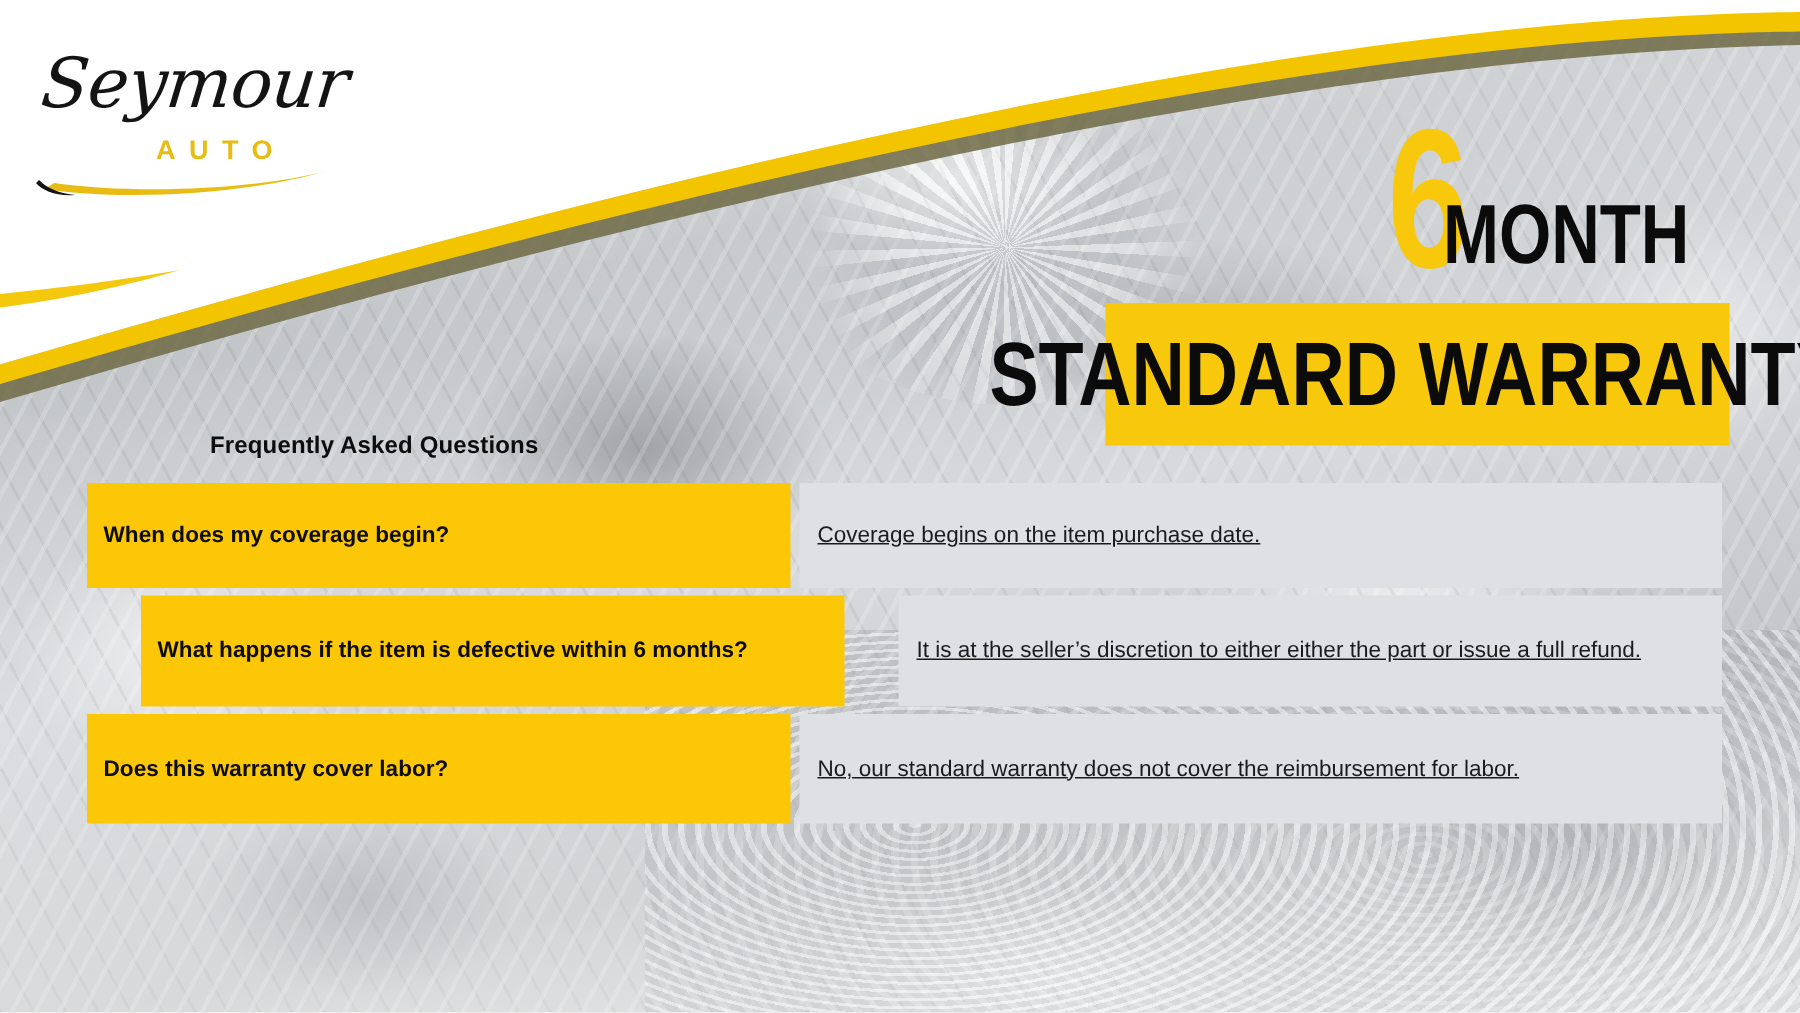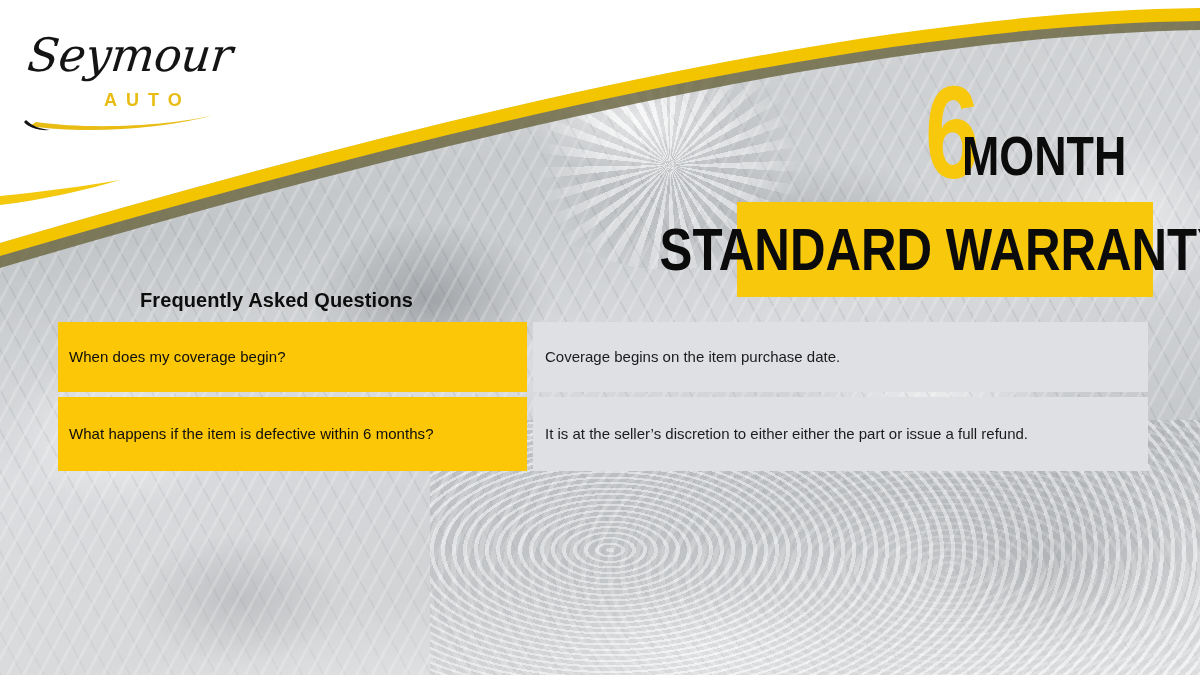--- a/index.html
+++ b/index.html
@@ -184,21 +184,21 @@
     letter-spacing: 0px;
     white-space: nowrap;
     line-height: 1;
   }
 
   
   .faq-heading {
     position: absolute;
     left: 140px;
     top: 289px;
-    font-size: 20px;
+    font-size: 16px;
     font-weight: 700;
     color: #0d0d0d;
     letter-spacing: 0.1px;
     white-space: nowrap;
   }
 
   
   .faq-table {
     position: absolute;
     left: 58px;
@@ -216,46 +216,47 @@
     width: 469px;
     flex: 0 0 469px;
     background: #FBC707;
     box-sizing: border-box;
     padding: 10px 12px 10px 11px;
     display: flex;
     align-items: center;
   }
   .faq-q-text {
     font-size: 15px;
-    font-weight: 400;
+    font-weight: 700;
     color: #0d0d0d;
     line-height: 1.30;
     letter-spacing: 0.05px;
   }
   .faq-a {
     flex: 1 1 auto;
     background: #DEE0E4;
     box-sizing: border-box;
     padding: 10px 13px 10px 12px;
     display: flex;
     align-items: center;
     margin-left: 6px;
   }
   .faq-a-text {
     font-size: 15px;
     font-weight: 400;
     color: #1b1b1b;
     line-height: 1.32;
     text-align: justify;
     text-justify: inter-word;
+    text-decoration: underline;
   }
 
   
   .faq-row.h1 .faq-q, .faq-row.h1 .faq-a { min-height: 70px; }
-  .faq-row.h2 .faq-q, .faq-row.h2 .faq-a { min-height: 74px; }
+  .faq-row.h2 .faq-q, .faq-row.h2 .faq-a { min-height: 74px; margin-left: 36px; }
   .faq-row.h3 .faq-q, .faq-row.h3 .faq-a { min-height: 73px; }
   .faq-row.h4 .faq-q, .faq-row.h4 .faq-a { min-height: 73px; }
 </style>
 </head>
 <body>
 
 <div class="slide">
 
   <div class="bg-photo">
     <div class="engine-layer"></div>
@@ -311,19 +312,27 @@
 
     <div class="faq-row h2">
       <div class="faq-q">
         <span class="faq-q-text">What happens if the item is defective within 6 months?</span>
       </div>
       <div class="faq-a">
         <span class="faq-a-text">It is at the seller’s discretion to either either the part or issue a full refund.</span>
       </div>
     </div>
 
+    <div class="faq-row h3">
+      <div class="faq-q">
+        <span class="faq-q-text">Does this warranty cover labor?</span>
+      </div>
+      <div class="faq-a">
+        <span class="faq-a-text">No, our standard warranty does not cover the reimbursement for labor.</span>
+      </div>
+    </div>
 
     <div class="faq-row h4">
     </div>
 
   </div>
 
 </div>
 
 </body></html>

